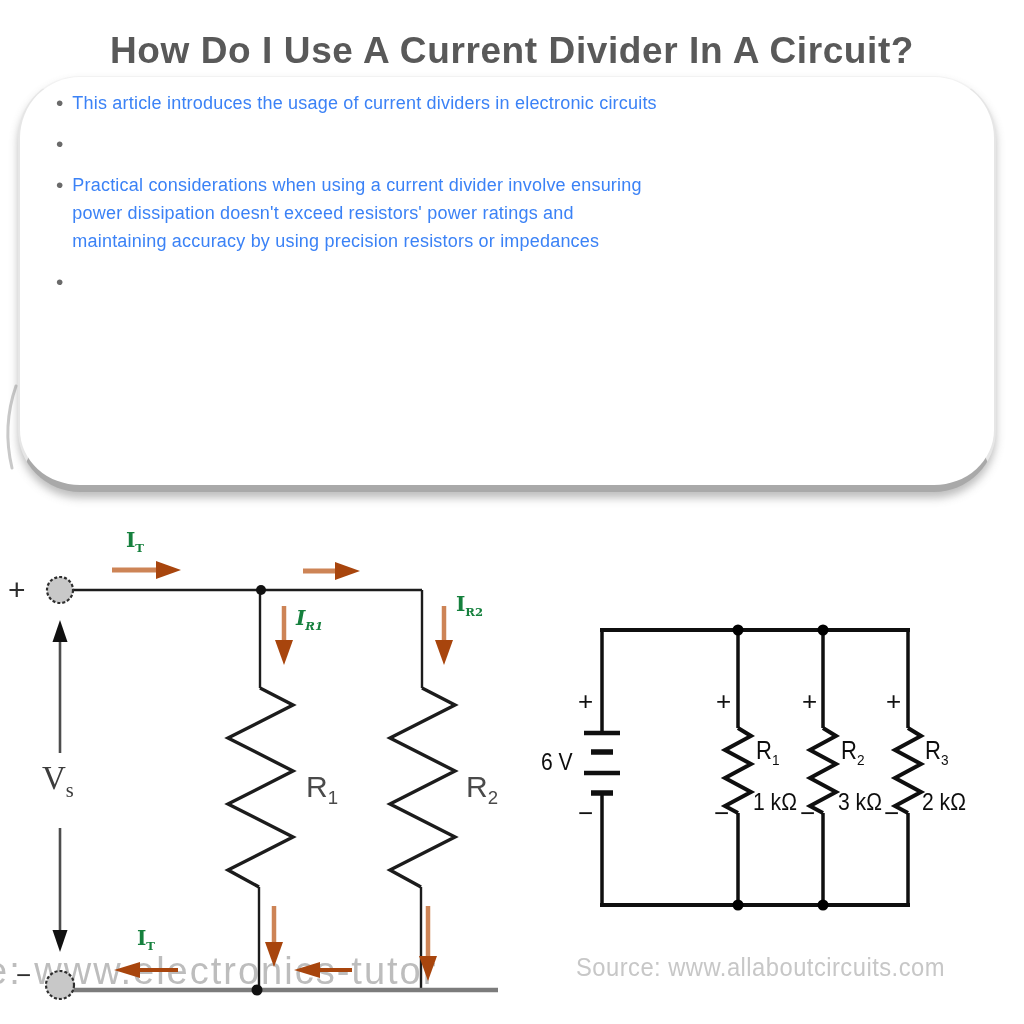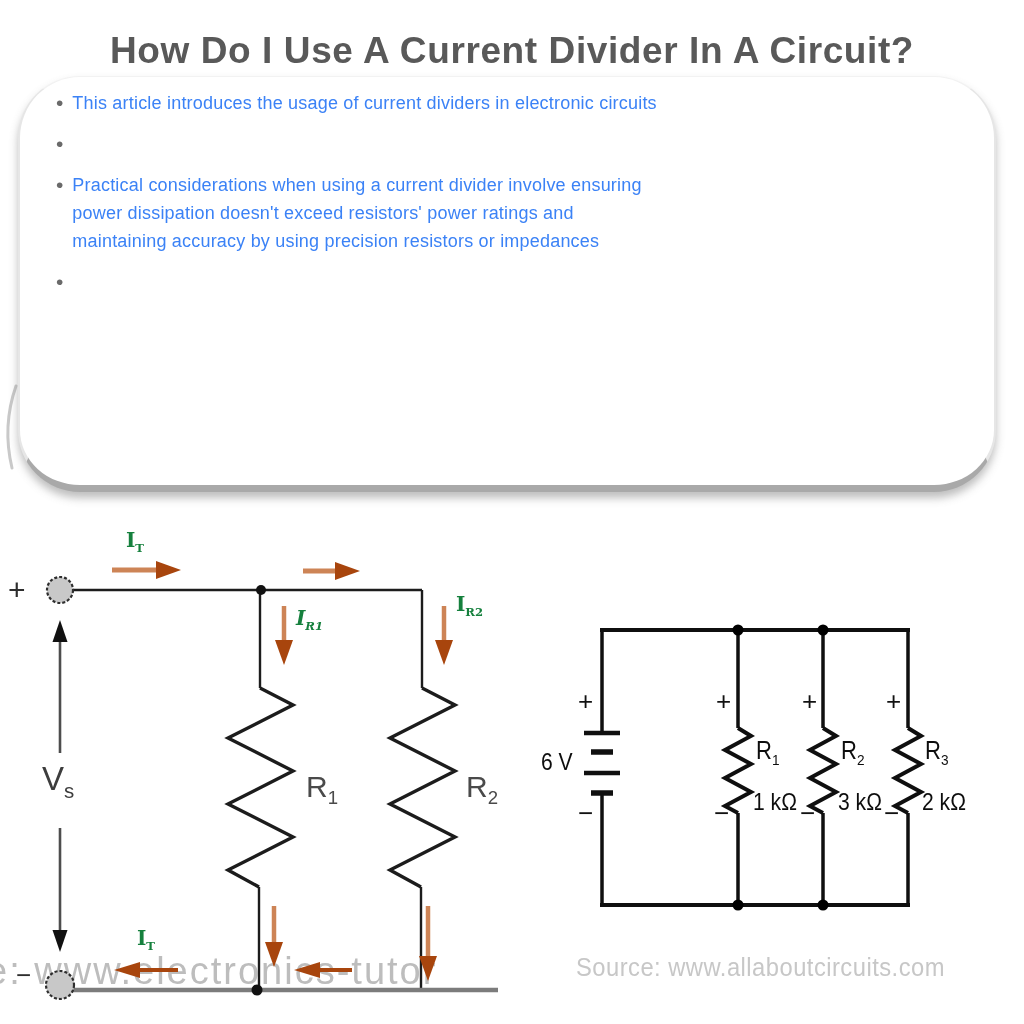--- a/index.html
+++ b/index.html
@@ -24,21 +24,21 @@
   .fig{position:absolute;overflow:hidden;}
   .fig-left{left:0;top:520px;width:512px;height:504px;}
   .fig-right{left:520px;top:590px;width:504px;height:434px;}
   .fig svg{position:absolute;left:0;top:0;z-index:1;}
   .lbl{position:absolute;z-index:2;white-space:nowrap;}
   .lbl sub{font-size:62%;line-height:0;}
   
   .cur{font-family:"DejaVu Serif",serif;font-weight:bold;font-size:20px;color:#15803d;}
   .cur sub{font-size:58%;}
   .rlab{font-size:30px;color:#4a4a4a;}
-  .vlab{font-size:33px;color:#3d3d3d;}
+  .vlab{font-size:33px;color:#3d3d3d;font-family:Liberation Serif, serif;}
   .sign{font-size:30px;color:#2e2e2e;}
   .watermark{position:absolute;z-index:0;font-size:38px;letter-spacing:2px;color:#bdbdbd;white-space:nowrap;}
   
   .nlab{display:inline-block;transform:scaleX(0.88);transform-origin:0 50%;
         font-size:25px;color:#0d0d0d;white-space:nowrap;}
   .nval{display:inline-block;transform:scaleX(0.88);transform-origin:0 50%;
         font-size:24px;color:#0d0d0d;white-space:nowrap;}
   .rsign{font-size:26px;color:#111;}
   .credit{position:absolute;z-index:2;font-size:25px;color:#c7c7c7;letter-spacing:0.5px;
           transform:scaleX(0.95);transform-origin:0 50%;white-space:nowrap;}

